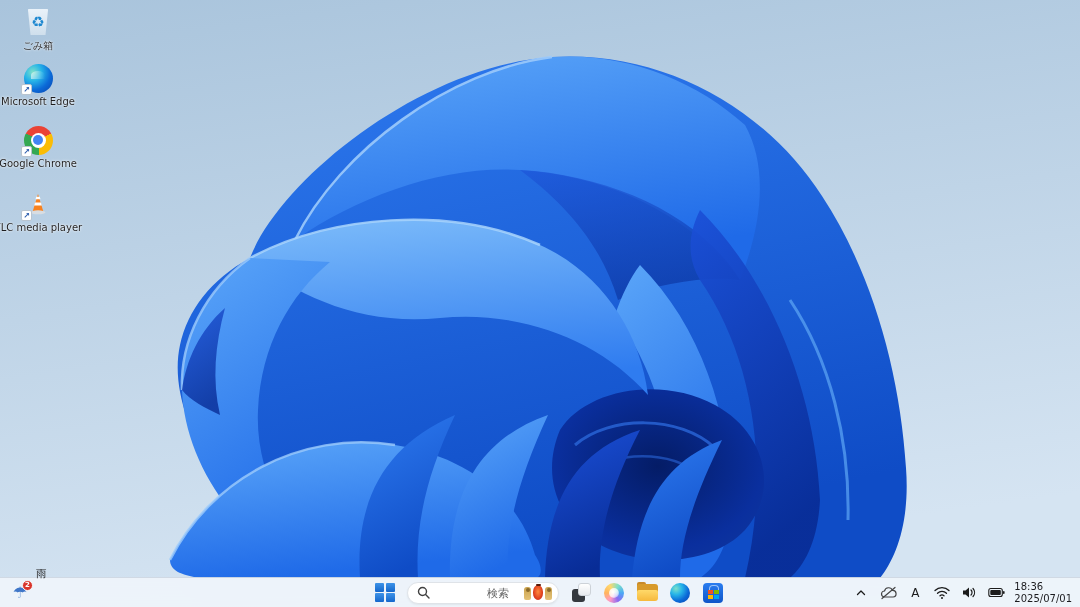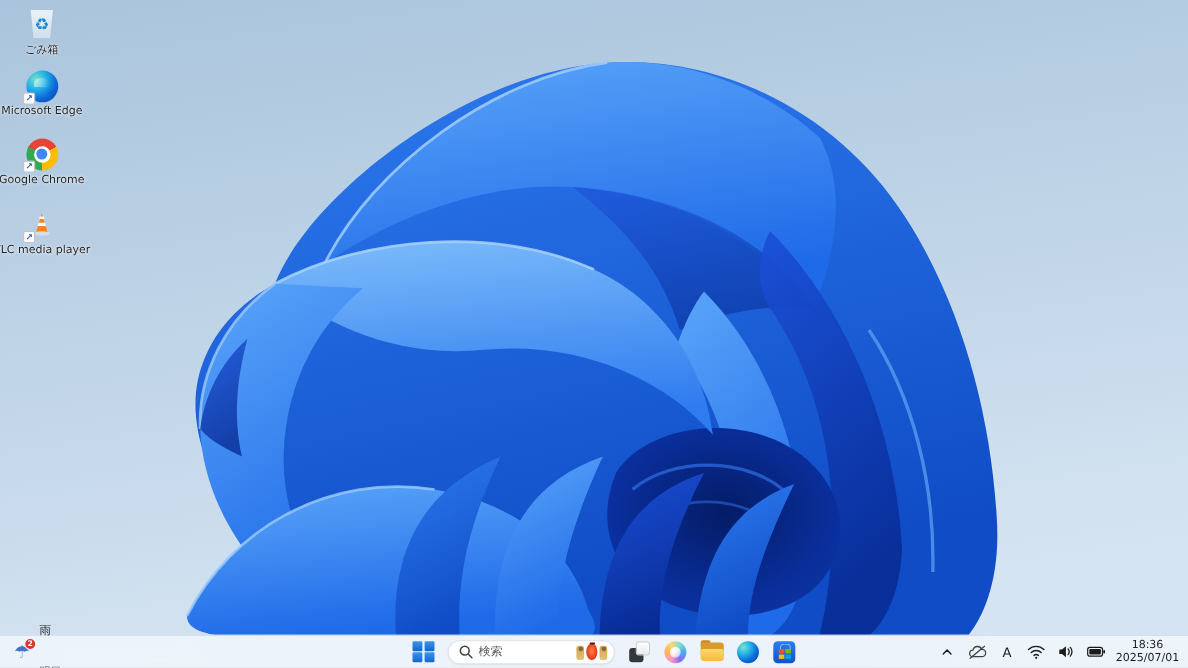--- a/index.html
+++ b/index.html
@@ -68,21 +68,22 @@
   .start-btn { display:grid; grid-template-columns:9px 9px; grid-template-rows:9px 9px; gap:1.5px; }
   .start-btn i { background:linear-gradient(180deg,#3e93e8,#1467cc); border-radius:1px; }
 
   
   .search-pill {
     width:152px; height:22px; background:#fff; border:1px solid #dfe3e8; border-radius:12px;
     display:flex; align-items:center; padding:0 6px 0 9px; box-shadow:0 1px 2px rgba(0,0,0,.06);
   }
   .search-pill input {
     border:none; outline:none; background:transparent; font-size:11px; color:#555; width:74px;
-    font-family:Liberation Mono, monospace;
+    font-family:Liberation Serif, serif;
+    text-align:right;
   }
   .search-pill input::placeholder { color:#5f5f5f; opacity:1; }
   .sh-imgs { margin-left:auto; display:flex; align-items:flex-end; gap:2px; }
   .sh-doll { width:7px; height:13px; background:linear-gradient(180deg,#caa24e,#e4c276); border-radius:3px 3px 2px 2px; position:relative; }
   .sh-doll::before { content:""; position:absolute; top:1px; left:1.5px; width:4px; height:4px; border-radius:50%; background:#8a6a2a; }
   .sh-lantern { width:10px; height:15px; background:radial-gradient(ellipse at 50% 45%,#ff8a3c 0%,#e0401e 60%,#a82310 100%); border-radius:5px/7px; position:relative; }
   .sh-lantern::before { content:""; position:absolute; top:-1px; left:2.5px; width:5px; height:2px; background:#5a1a0a; border-radius:1px; }
 
   
   .taskview { position:relative; width:19px; height:19px; }
@@ -111,21 +112,21 @@
     display:flex; align-items:center; justify-content:center; }
   .store::before { content:""; position:absolute; top:2px; left:6px; width:8px; height:4px; border:1.5px solid #9cc4f8; border-bottom:none; border-radius:4px 4px 0 0; }
   .store .panes { display:grid; grid-template-columns:5px 5px; grid-template-rows:4px 4px; gap:1px; margin-top:3px; }
   .store .panes i:nth-child(1){background:#f25022;} .store .panes i:nth-child(2){background:#7fba00;}
   .store .panes i:nth-child(3){background:#ffb900;} .store .panes i:nth-child(4){background:#00a4ef;}
 
   
   .tb-right { position:absolute; right:4px; top:0; height:100%; display:flex; align-items:center; gap:9px; }
   .tray-ico { width:18px; height:18px; display:flex; align-items:center; justify-content:center; }
   .ime-letter { font-size:12px; color:#1b1b1b; }
-  .clock { text-align:center; font-size:10px; line-height:11.5px; color:#1b1b1e; padding-right:4px; }
+  .clock { text-align:left; font-size:10px; line-height:11.5px; color:#1b1b1e; padding-right:4px; }
 </style>
 </head>
 <body>
 
 <svg class="wallpaper" viewBox="0 0 1080 607" preserveAspectRatio="none">
   <defs>
     <linearGradient id="skyG" x1="0" y1="0" x2="0.25" y2="1">
       <stop offset="0" stop-color="#a9c4dc"></stop>
         <stop offset="1" stop-color="#d5e4f2"></stop>
     </linearGradient>

